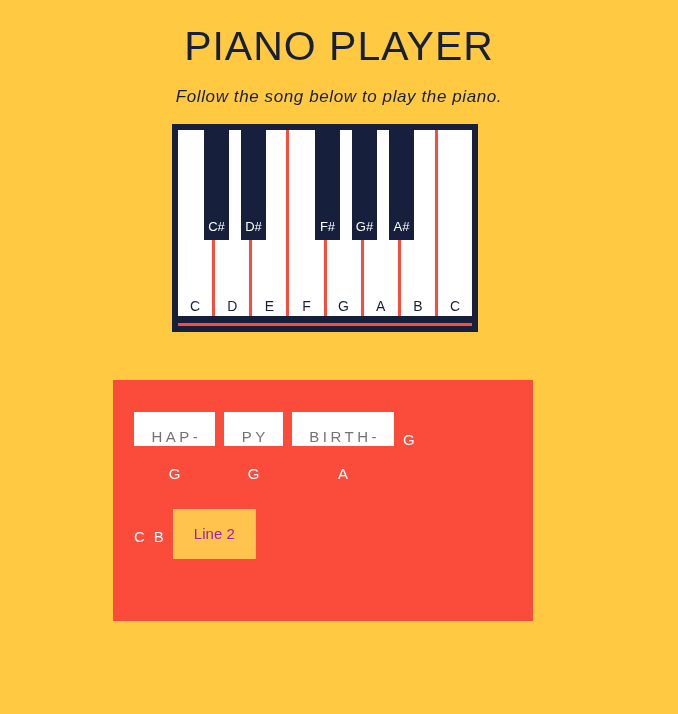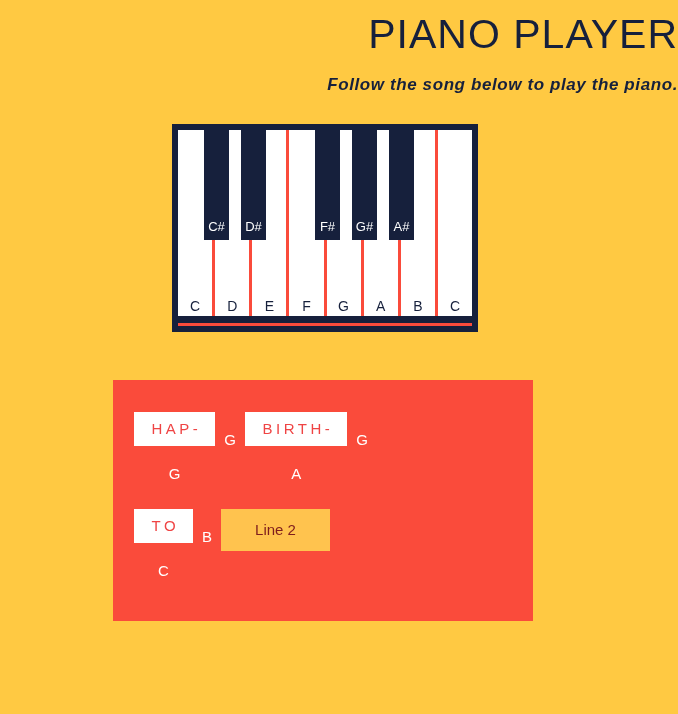--- a/index.html
+++ b/index.html
@@ -11,37 +11,37 @@
     width: 678px;
     height: 714px;
     background: #FFC942;
     font-family: "Liberation Sans", sans-serif;
     overflow: hidden;
     position: relative;
   }
 
   
   #header {
-    text-align: right;
-    padding-top: 12px;
+    text-align: center;
+    padding-top: 24px;
   }
   #page-title {
     font-family: "Liberation Sans", sans-serif;
     font-size: 41px;
     font-weight: 400;
     letter-spacing: 1px;
     color: #16203C;
     margin: 0;
     line-height: 1.1;
   }
   #subtitle {
     font-family: "Liberation Sans", sans-serif;
     font-size: 17px;
     font-style: italic;
-    font-weight: 700;
+    font-weight: 400;
     letter-spacing: .6px;
     color: #16203C;
     margin: 18px 0 0 0;
   }
 
   
   #piano-wrap {
     position: absolute;
     left: 172px;
     top: 124px;
@@ -153,41 +153,41 @@
   #song-line-0 { top: 32px; }
   #song-line-1 { top: 129px; }
   .song-unit {
     margin-right: 9px;
     text-align: center;
   }
   .lyric-box {
     background: #FFFFFF;
     height: 34px;
     line-height: 34px;
-    color: #ef4444;
+    color: #737373;
     font-size: 15px;
     letter-spacing: 3.5px;
     text-indent: 3.5px;
-    padding: 0 14px;
+    padding: 8px 14px;
     box-sizing: border-box;
     cursor: pointer;
     white-space: nowrap;
   }
   .note-label {
     margin-top: 19px;
     color: #FFFFFF;
     font-size: 15px;
   }
   #line2-button {
     background: #FFC34E;
-    color: #7f1d1d;
+    color: #a21caf;
     font-size: 15px;
-    height: 42px;
+    height: 50px;
     line-height: 42px;
-    padding: 0 34px;
+    padding: 0 21px;
     border: none;
     cursor: pointer;
     font-family: "Liberation Sans", sans-serif;
     box-sizing: border-box;
   }
 </style>
 </head>
 <body>
 
 <div id="header">
@@ -235,33 +235,33 @@
   </div>
 </div>
 
 <div id="song-panel">
   <div class="song-line" id="song-line-0">
       <div class="song-unit">
         <div class="lyric-box">HAP-</div>
         <div class="note-label">G</div>
       </div>
       <div class="song-unit">
+        <div class="lyric-box">PY</div>
         <div class="note-label">G</div>
       </div>
       <div class="song-unit">
         <div class="lyric-box">BIRTH-</div>
         <div class="note-label">A</div>
       </div>
       <div class="song-unit">
         <div class="note-label">G</div>
       </div>
     </div>
   <div class="song-line" id="song-line-1">
       <div class="song-unit">
-        <div class="lyric-box">TO</div>
         <div class="note-label">C</div>
       </div>
       <div class="song-unit">
         <div class="note-label">B</div>
       </div>
       <button id="line2-button">Line 2</button>
     </div>
 </div>
 
 </body></html>

